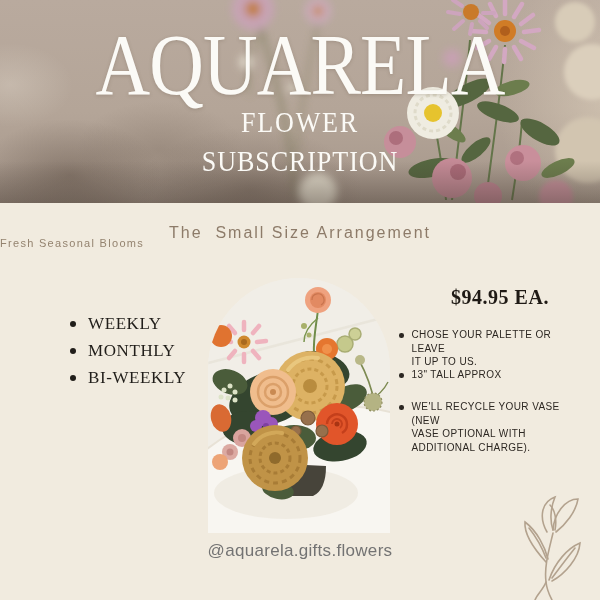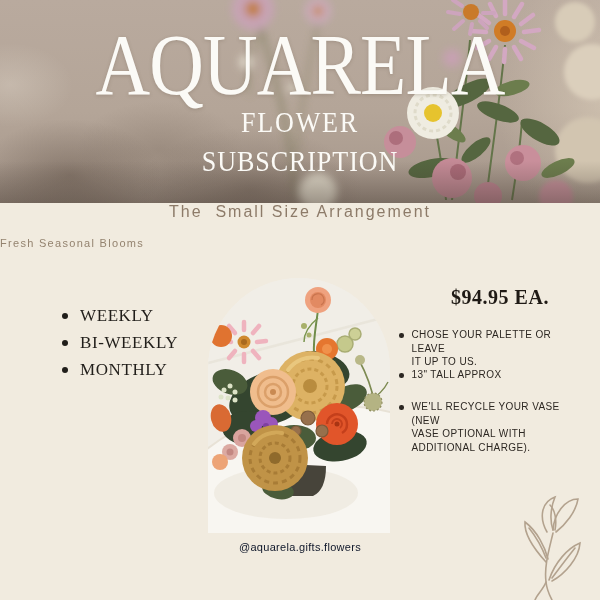--- a/index.html
+++ b/index.html
@@ -23,44 +23,44 @@
     position:absolute;left:0;bottom:0;width:100%;height:42px;
     background:linear-gradient(to top, rgba(62,51,43,.42), rgba(62,51,43,0));
   }
   .brand{position:absolute;left:0;width:600px;text-align:center;color:#fbfaf6;
     font-family:"Liberation Serif",serif;line-height:1;}
   .brand-title{top:22px;font-size:86px;letter-spacing:-1px;transform:scaleX(.88);
     text-shadow:0 1px 4px rgba(90,75,60,.25);}
   .brand-sub1{top:108px;font-size:29px;letter-spacing:2px;transform:scaleX(.9);}
   .brand-sub2{top:147px;font-size:29px;letter-spacing:1px;transform:scaleX(.9);}
   
-  .heading{position:absolute;left:0;top:203px;width:600px;text-align:center;
+  .heading{position:absolute;left:0;top:224px;width:600px;text-align:center;
     color:#8d7b69;font-size:16px;letter-spacing:2px;white-space:pre;}
   .subheading{position:absolute;left:0;top:237px;width:600px;text-align:left;
     color:#94836f;font-size:11px;letter-spacing:1.3px;}
   
-  .freq{position:absolute;left:58px;top:298px;margin:4px;padding:0;list-style:none;
+  .freq{position:absolute;left:58px;top:298px;margin:12px;padding:0;list-style:none;
     font-family:"Liberation Serif",serif;font-size:17px;color:#211e1a;letter-spacing:.6px;}
   .freq li{display:flex;align-items:center;height:27px;}
   .freq .dot{width:6px;height:6px;border-radius:50%;background:#211e1a;margin-right:12px;flex:0 0 auto;}
   
   .arch{position:absolute;left:208px;top:278px;width:182px;height:255px;
     border-radius:91px 91px 0 0;overflow:hidden;background:#f1eee7;}
   
   .price{position:absolute;left:414px;top:286px;width:172px;text-align:center;
     font-family:"Liberation Serif",serif;font-size:20px;color:#1f1a15;letter-spacing:.5px;font-weight:bold;}
   .detail{position:absolute;left:399px;width:172px;display:flex;}
   .detail .dot{width:4.5px;height:4.5px;border-radius:50%;background:#2c2722;
     margin:5px 8px 0 0;flex:0 0 auto;}
   .detail .txt{font-size:10px;line-height:13.5px;letter-spacing:.4px;color:#2c2722;
     white-space:pre-line;}
   .d1{top:328px;} .d2{top:368px;} .d3{top:400px;}
   
-  .footer-line{position:absolute;left:0;width:600px;text-align:center;color:#0f172a;
-    font-size:11px;letter-spacing:.3px;}
+  .footer-line{position:absolute;left:0;width:600px;text-align:center;color:#737373;
+    font-size:17px;letter-spacing:.3px;}
   .f1{top:541px;} .f2{top:558px;}
   .lineart{position:absolute;left:495px;top:490px;}
 </style>
 </head>
 <body>
 
 <div class="canvas">
 
   <div class="hero">
     <svg width="600" height="203" viewBox="0 0 600 203">
@@ -169,25 +169,25 @@
   <div class="heading">The  Small Size Arrangement</div>
   <div class="subheading">Fresh Seasonal Blooms</div>
 
   <ul class="freq">
     <li>
       <span class="dot"></span>
       <span>WEEKLY</span>
     </li>
     <li>
       <span class="dot"></span>
-      <span>BI-WEEKLY</span>
+      <span>MONTHLY</span>
     </li>
     <li>
       <span class="dot"></span>
-      <span>MONTHLY</span>
+      <span>BI-WEEKLY</span>
     </li>
   </ul>
 
   <div class="arch">
     <svg width="182" height="255" viewBox="0 0 182 255">
       <rect width="182" height="255" fill="#f1eee7"></rect>
       <path d="M0,85 L182,38" stroke="#e6e1d6" stroke-width="2.5" opacity=".7" fill="none"></path>
 
       <ellipse cx="130" cy="280" rx="188" ry="152" fill="#f8f6f1"></ellipse>
       <ellipse cx="130" cy="280" rx="188" ry="152" fill="none" stroke="#e8e2d6" stroke-width="2"></ellipse>

